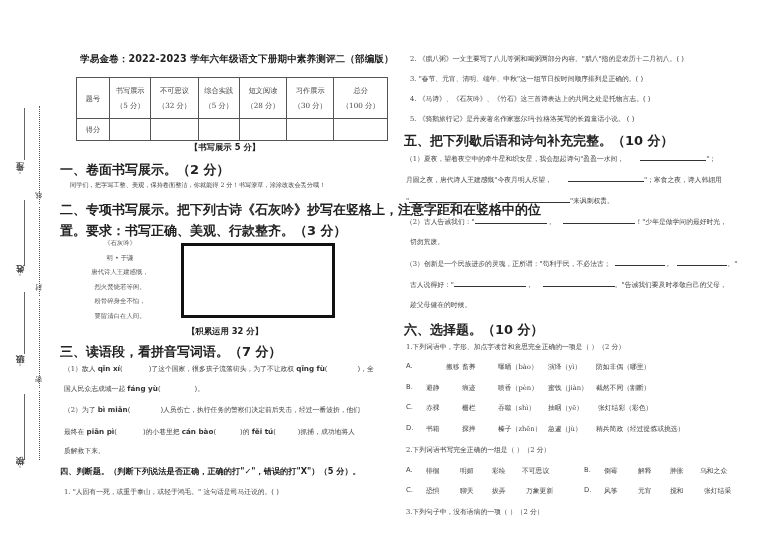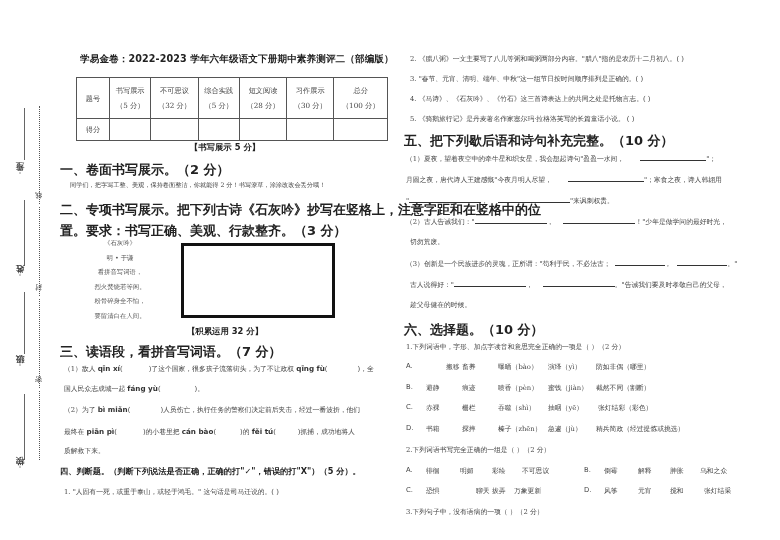--- a/index.html
+++ b/index.html
@@ -105,21 +105,21 @@
 
   <div class="sec abs" style="top:111px;left:0;">一、卷面书写展示。（2 分）</div>
   <div class="para abs" style="top:131px;left:10px;font-size:6.2px;">同学们，把字写工整、美观，保持卷面整洁，你就能得 2 分！书写潦草，涂涂改改会丢分哦！</div>
 
   <div class="sec abs" style="top:151px;left:0;">二、专项书写展示。把下列古诗《石灰吟》抄写在竖格上，注意字距和在竖格中的位</div>
   <div class="sec abs" style="top:172px;left:0;">置。要求：书写正确、美观、行款整齐。（3 分）</div>
 
   <div class="poem" style="top:189px;">
     <div>《石灰吟》</div>
     <div>明 • 于谦</div>
-    <div>看拼音写词语，</div>
+    <div>唐代诗人王建感慨，</div>
     <div>烈火焚烧若等闲。</div>
     <div>粉骨碎身全不怕，</div>
     <div>要留清白在人间。</div>
   </div>
   <div class="write-box"></div>
 
   <div class="banner abs" style="top:276px;left:0;width:330px;">【积累运用 32 分】</div>
 
   <div class="sec abs" style="top:293px;left:0;">三、读语段，看拼音写词语。（7 分）</div>
 
@@ -225,23 +225,23 @@
   <div class="abs" style="top:416px;left:174px;width:180px;height:14px;">
     <span class="opt sans" style="left:0;">B.</span>
     <span class="opt" style="left:20px;">倒霉</span>
     <span class="opt" style="left:54px;">解释</span>
     <span class="opt" style="left:86px;">肿胀</span>
     <span class="opt" style="left:116px;">乌和之众</span>
   </div>
   <div class="abs" style="top:436px;left:-4px;width:170px;height:14px;">
     <span class="opt sans" style="left:0;">C.</span>
     <span class="opt" style="left:20px;">恐惧</span>
-    <span class="opt" style="left:70px;">聊天</span>
+    <span class="opt" style="left:54px;">聊天</span>
     <span class="opt" style="left:86px;">拔弄</span>
-    <span class="opt" style="left:108px;">万象更新</span>
+    <span class="opt" style="left:120px;">万象更新</span>
   </div>
   <div class="abs" style="top:436px;left:174px;width:180px;height:14px;">
     <span class="opt sans" style="left:0;">D.</span>
     <span class="opt" style="left:20px;">风筝</span>
     <span class="opt" style="left:54px;">元宵</span>
     <span class="opt" style="left:86px;">搅和</span>
     <span class="opt" style="left:120px;">张灯结采</span>
   </div>
 
   <div class="para abs" style="top:457px;left:-4px;">3.下列句子中，没有语病的一项（        ）（2 分）</div>

